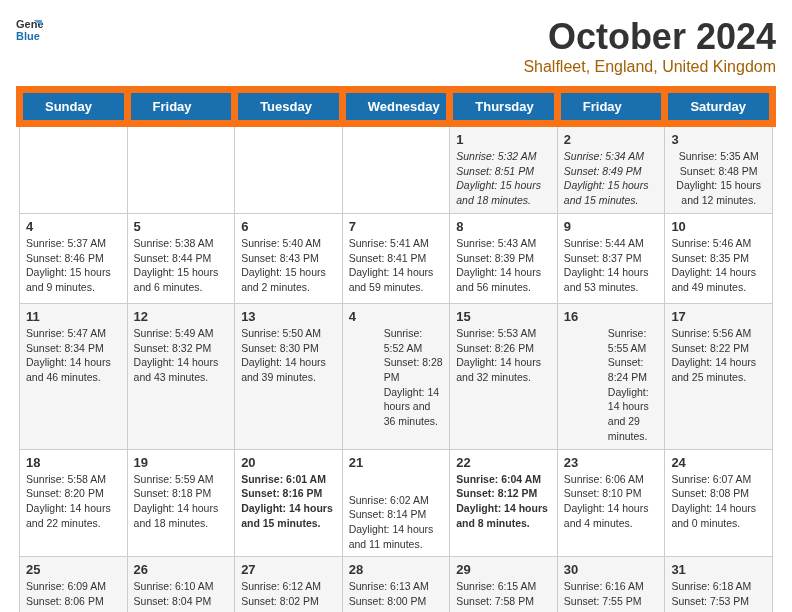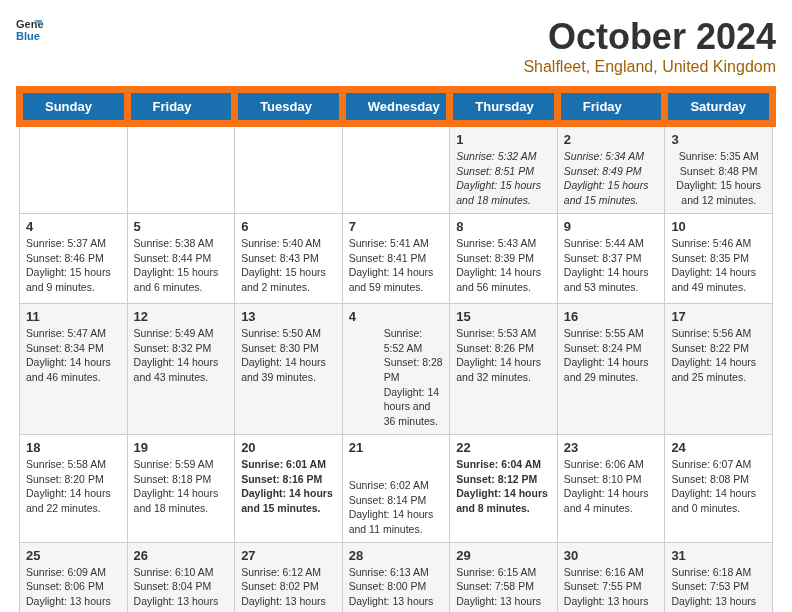--- a/index.html
+++ b/index.html
@@ -203,21 +203,21 @@
 Daylight: 14 hours and 36 minutes.</div>
         </td>
         <td>
           <div class="day-num">15</div>
           <div class="day-info" style="white-space: pre-line;">Sunrise: 5:53 AM
 Sunset: 8:26 PM
 Daylight: 14 hours and 32 minutes.</div>
         </td>
         <td>
           <div class="day-num">16</div>
-          <div class="day-info" style="white-space: pre-line;">Sunrise: 5:55 AM
+          <div class="day-info" style="white-space: pre-line; margin-left: 44px;">Sunrise: 5:55 AM
 Sunset: 8:24 PM
 Daylight: 14 hours and 29 minutes.</div>
         </td>
         <td>
           <div class="day-num">17</div>
           <div class="day-info" style="white-space: pre-line;">Sunrise: 5:56 AM
 Sunset: 8:22 PM
 Daylight: 14 hours and 25 minutes.</div>
         </td>
       </tr>

